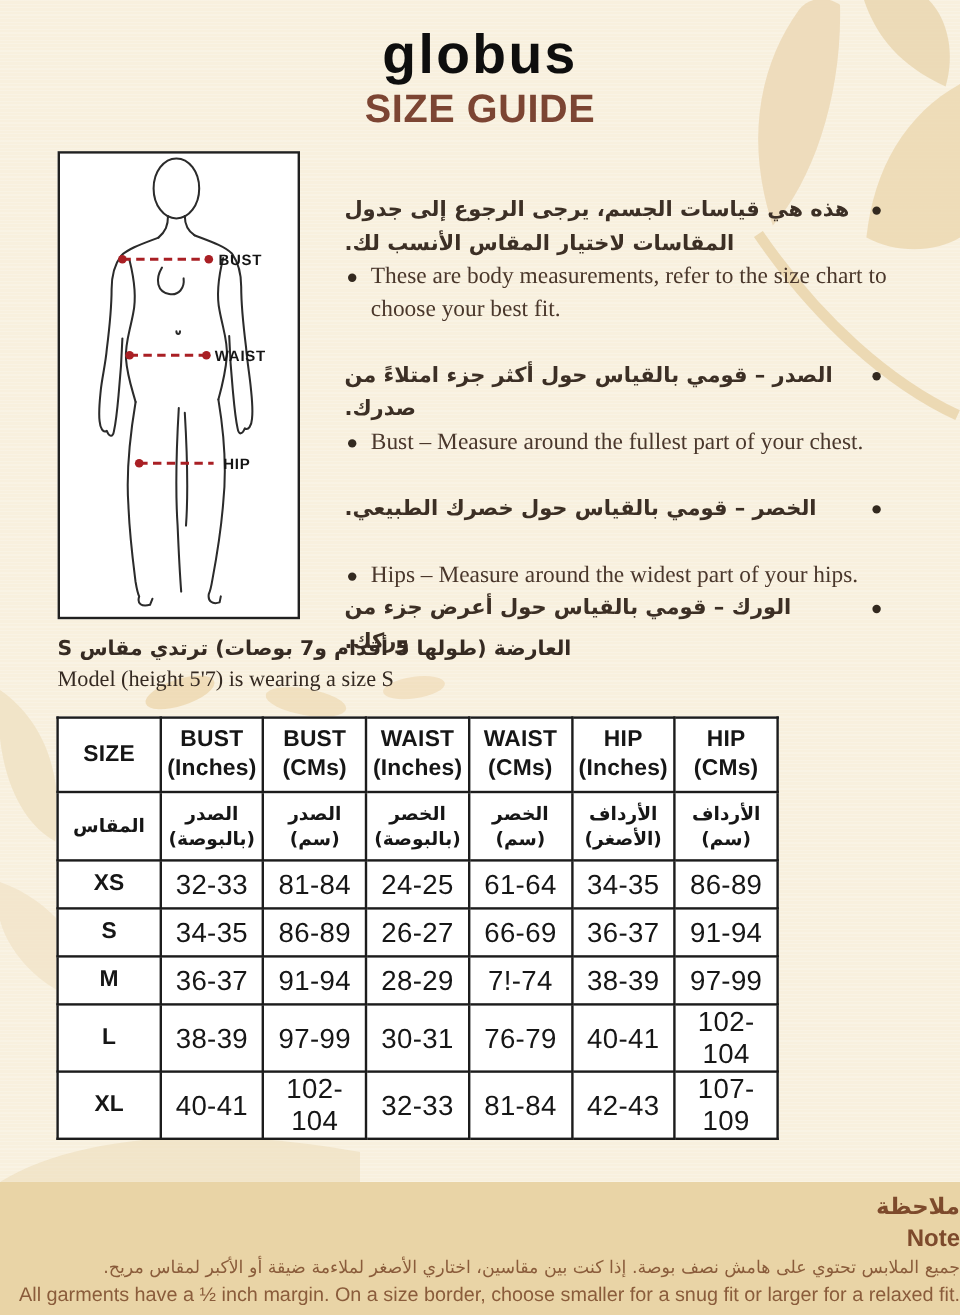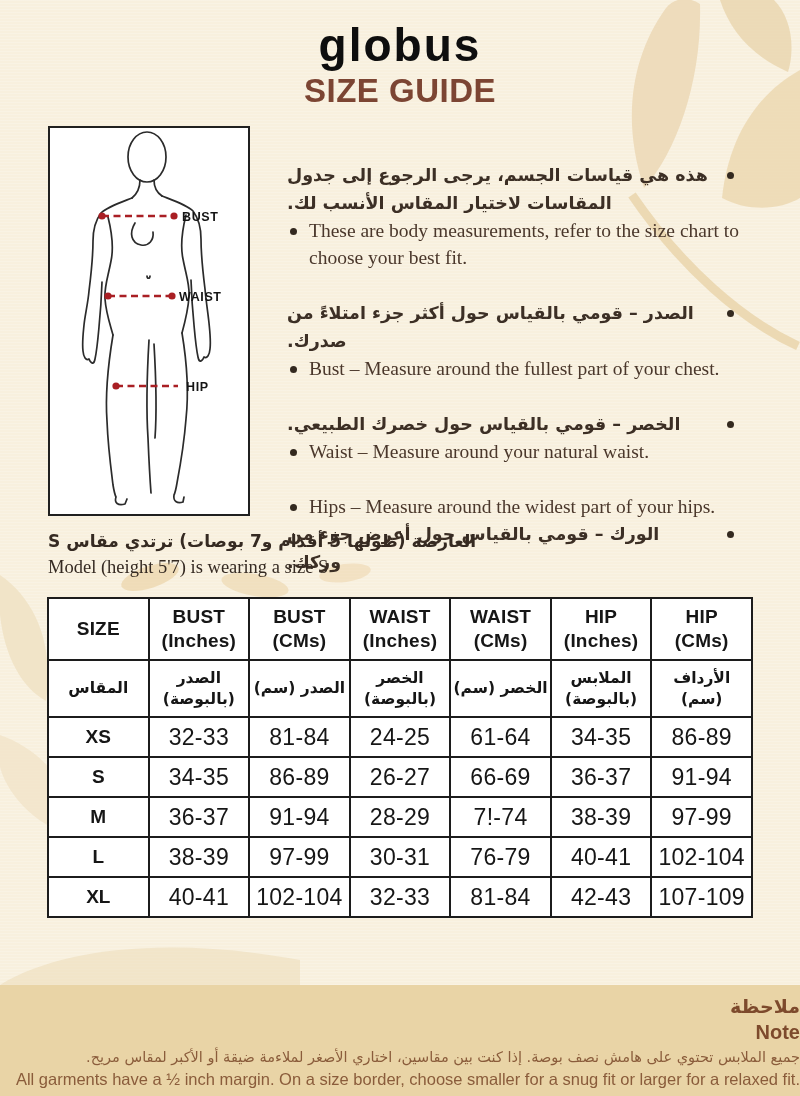--- a/index.html
+++ b/index.html
@@ -30,21 +30,21 @@
   .b.ar{padding-right:25px;direction:rtl;text-align:left;
         font:600 17.5px/28px "DejaVu Sans",sans-serif;color:#3c2f25;}
   .b.ar .dot{right:5px;}
 
   
   .model-info{left:48px;top:528px;width:500px;color:#352a22;}
   .model-info .ar{direction:rtl;text-align:left;font:600 17px/26px "DejaVu Sans",sans-serif;}
   .model-info .en{font:18.5px/26px "Liberation Serif",serif;}
 
   
-  .size-table{position:absolute;z-index:1;left:47px;top:597px;width:706px;border-collapse:collapse;
+  .size-table{position:absolute;z-index:1;left:47px;top:597px;width:602px;border-collapse:collapse;
               table-layout:fixed;background:#ffffff;}
   .size-table th,.size-table td{border:2px solid #1c1c1c;text-align:center;vertical-align:middle;padding:0 2px;color:#161616;}
   .size-table thead tr.en th{height:60px;font-size:19px;font-weight:700;line-height:1.25;letter-spacing:.2px;}
   .size-table thead tr.ar th{height:55px;font-size:15.5px;font-weight:700;direction:rtl;line-height:1.3;
                              font-family:"DejaVu Sans",sans-serif;}
   .size-table tbody tr{height:40px;}
   .size-table tbody th{font-size:19px;font-weight:700;}
   .size-table tbody td{font-size:23px;font-weight:500;letter-spacing:.3px;}
 
   
@@ -121,21 +121,20 @@
     <div class="group">
       <div class="b ar"><span class="dot"></span><span>هذه هي قياسات الجسم، يرجى الرجوع إلى جدول المقاسات لاختيار المقاس الأنسب لك.</span></div>
       <div class="b en"><span class="dot"></span><span>These are body measurements, refer to the size chart to choose your best fit.</span></div>
     </div>
     <div class="group">
       <div class="b ar"><span class="dot"></span><span>الصدر – قومي بالقياس حول أكثر جزء امتلاءً من صدرك.</span></div>
       <div class="b en"><span class="dot"></span><span>Bust – Measure around the fullest part of your chest.</span></div>
     </div>
     <div class="group">
       <div class="b ar"><span class="dot"></span><span>الخصر – قومي بالقياس حول خصرك الطبيعي.</span></div>
-      <div class="b en"><span class="dot"></span><span>Waist – Measure around your natural waist.</span></div>
     </div>
     <div class="group">
       <div class="b en"><span class="dot"></span><span>Hips – Measure around the widest part of your hips.</span></div>
       <div class="b ar"><span class="dot"></span><span>الورك – قومي بالقياس حول أعرض جزء من وركك.</span></div>
     </div>
   </div>
 
   <div class="z model-info">
     <div class="ar">العارضة (طولها 5 أقدام و7 بوصات) ترتدي مقاس S</div>
     <div class="en">Model (height 5'7) is wearing a size S</div>
@@ -171,21 +170,21 @@
             <div>HIP</div>
             <div>(CMs)</div>
           </th>
         </tr>
       <tr class="ar" id="header-row-ar">
           <th>المقاس</th>
           <th>الصدر (بالبوصة)</th>
           <th>الصدر (سم)</th>
           <th>الخصر (بالبوصة)</th>
           <th>الخصر (سم)</th>
-          <th>الملابس (بالبوصة)</th>
+          <th>الأرداف (الأصغر)</th>
           <th>الأرداف (سم)</th>
         </tr>
     </thead>
     <tbody id="size-table-body">
         <tr>
           <th>XS</th>
           <td>32-33</td>
           <td>81-84</td>
           <td>24-25</td>
           <td>61-64</td>

